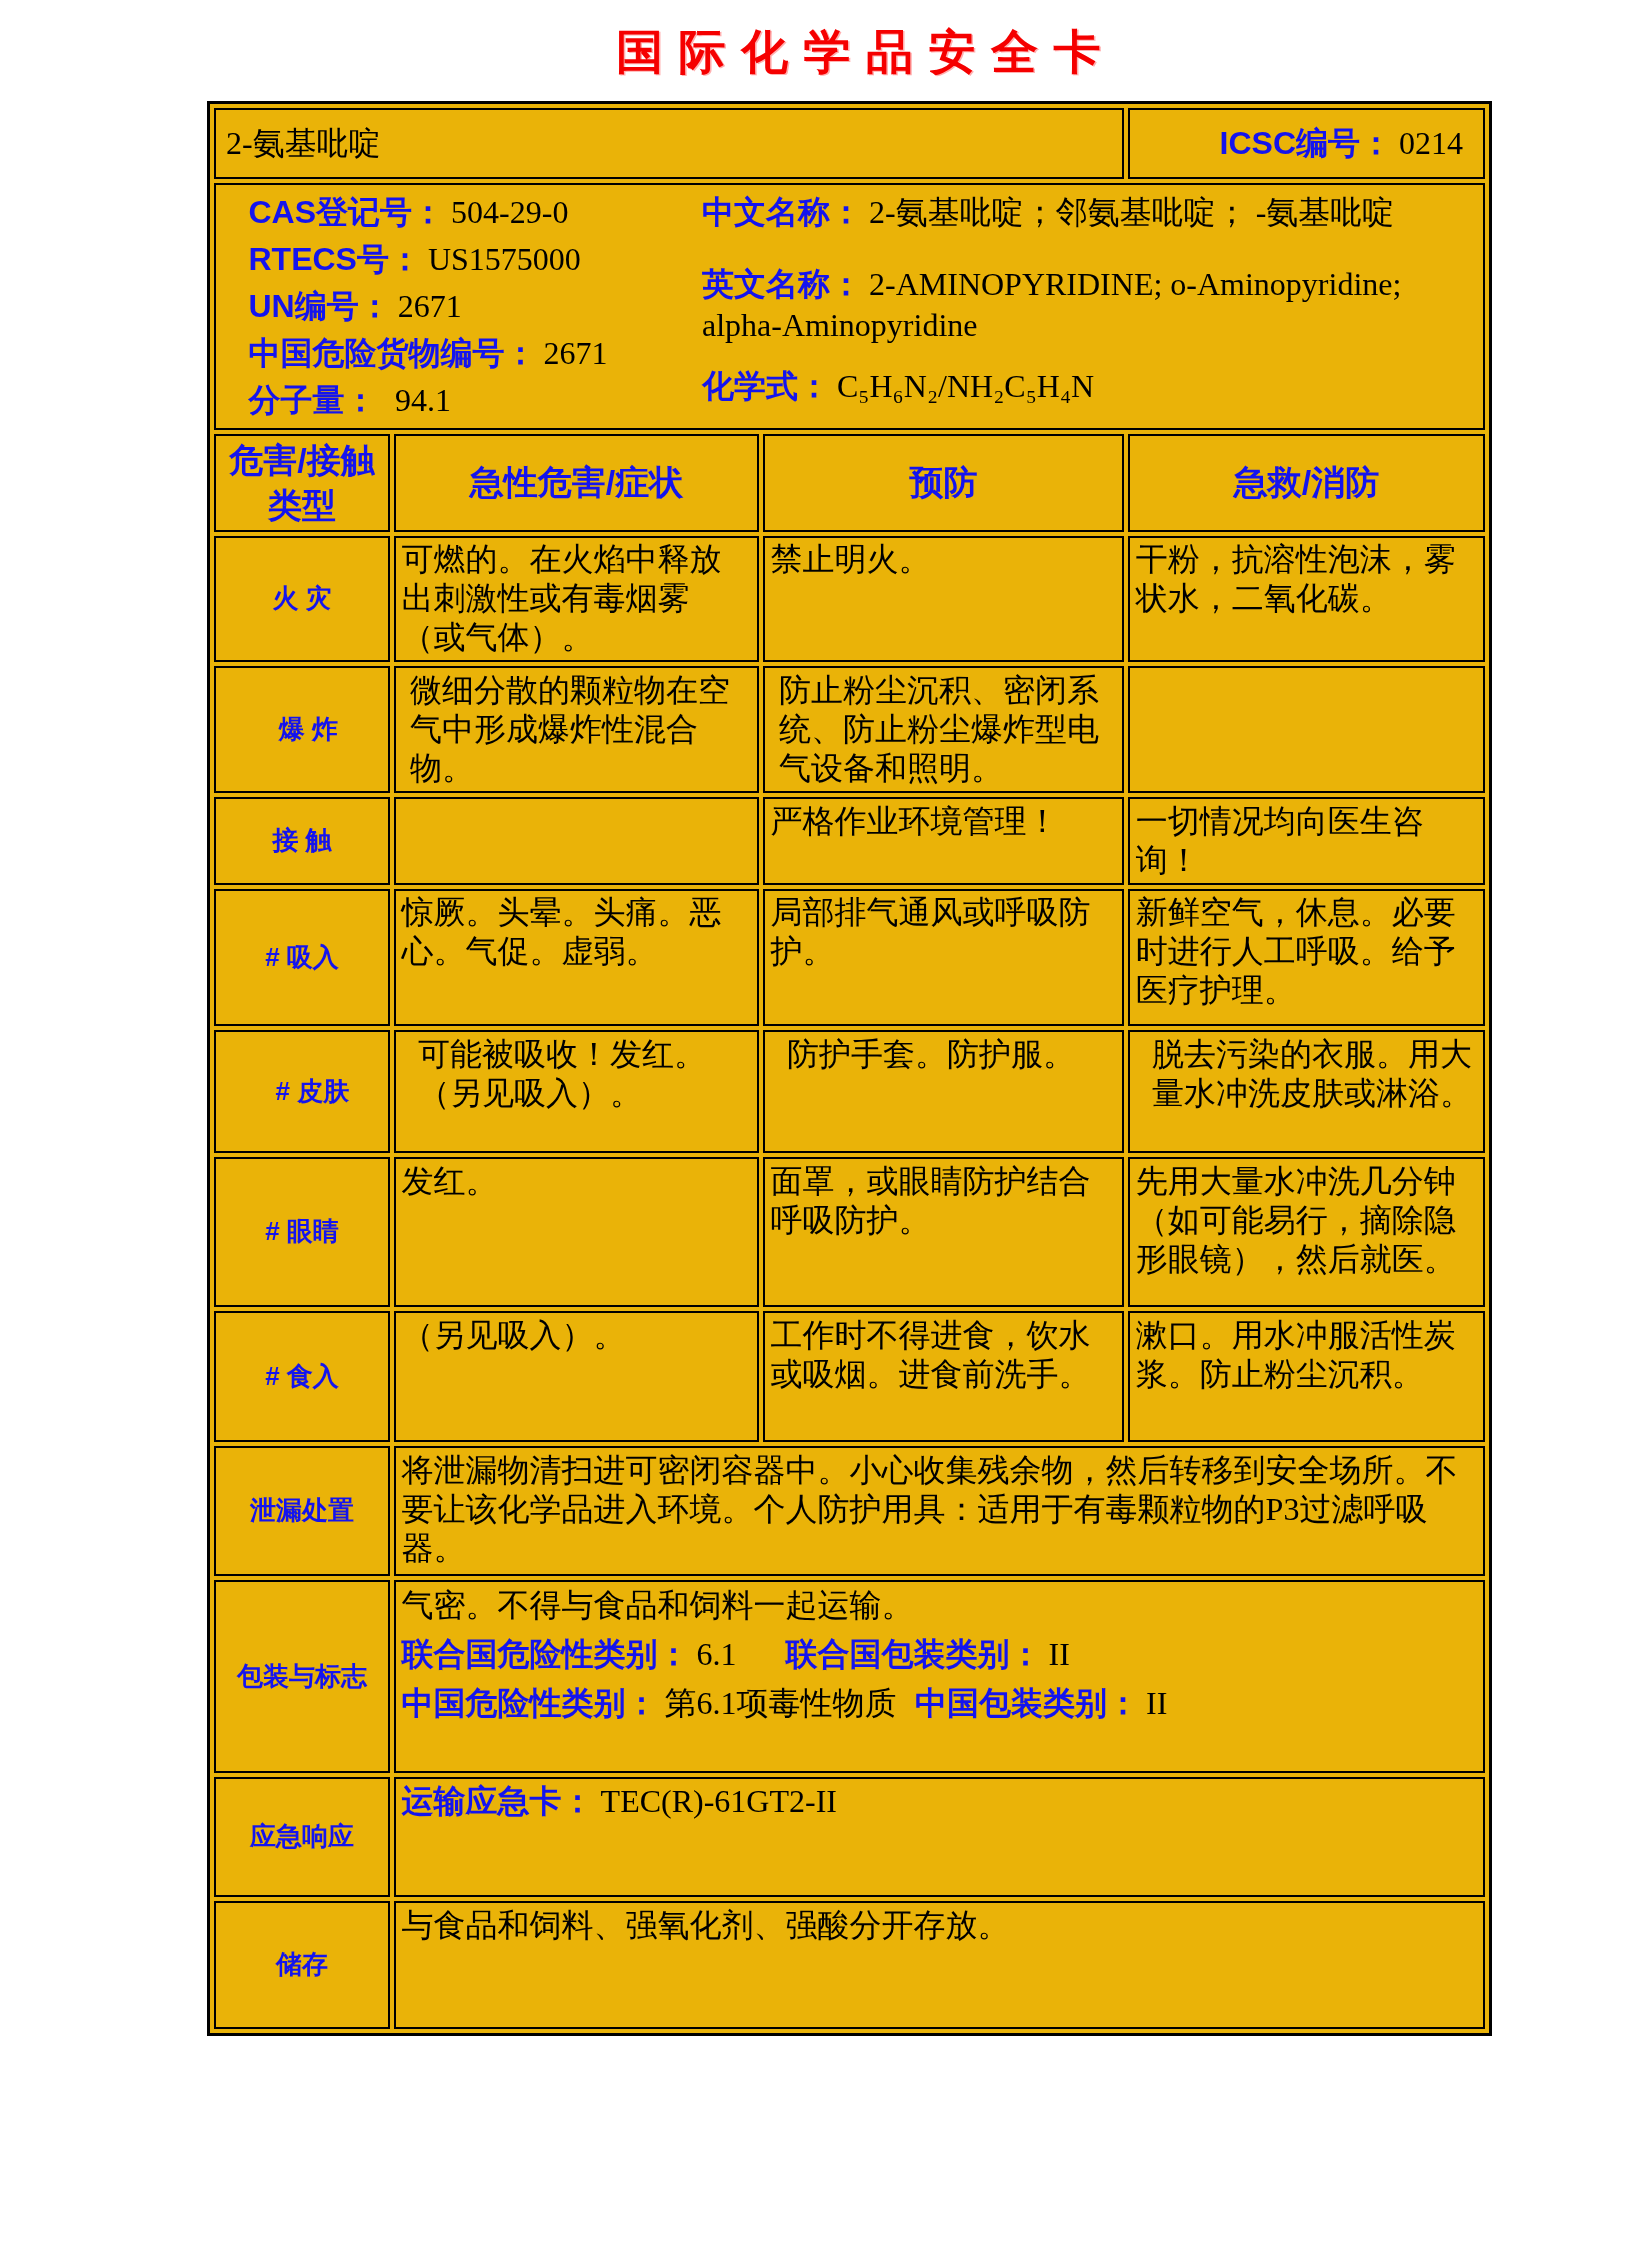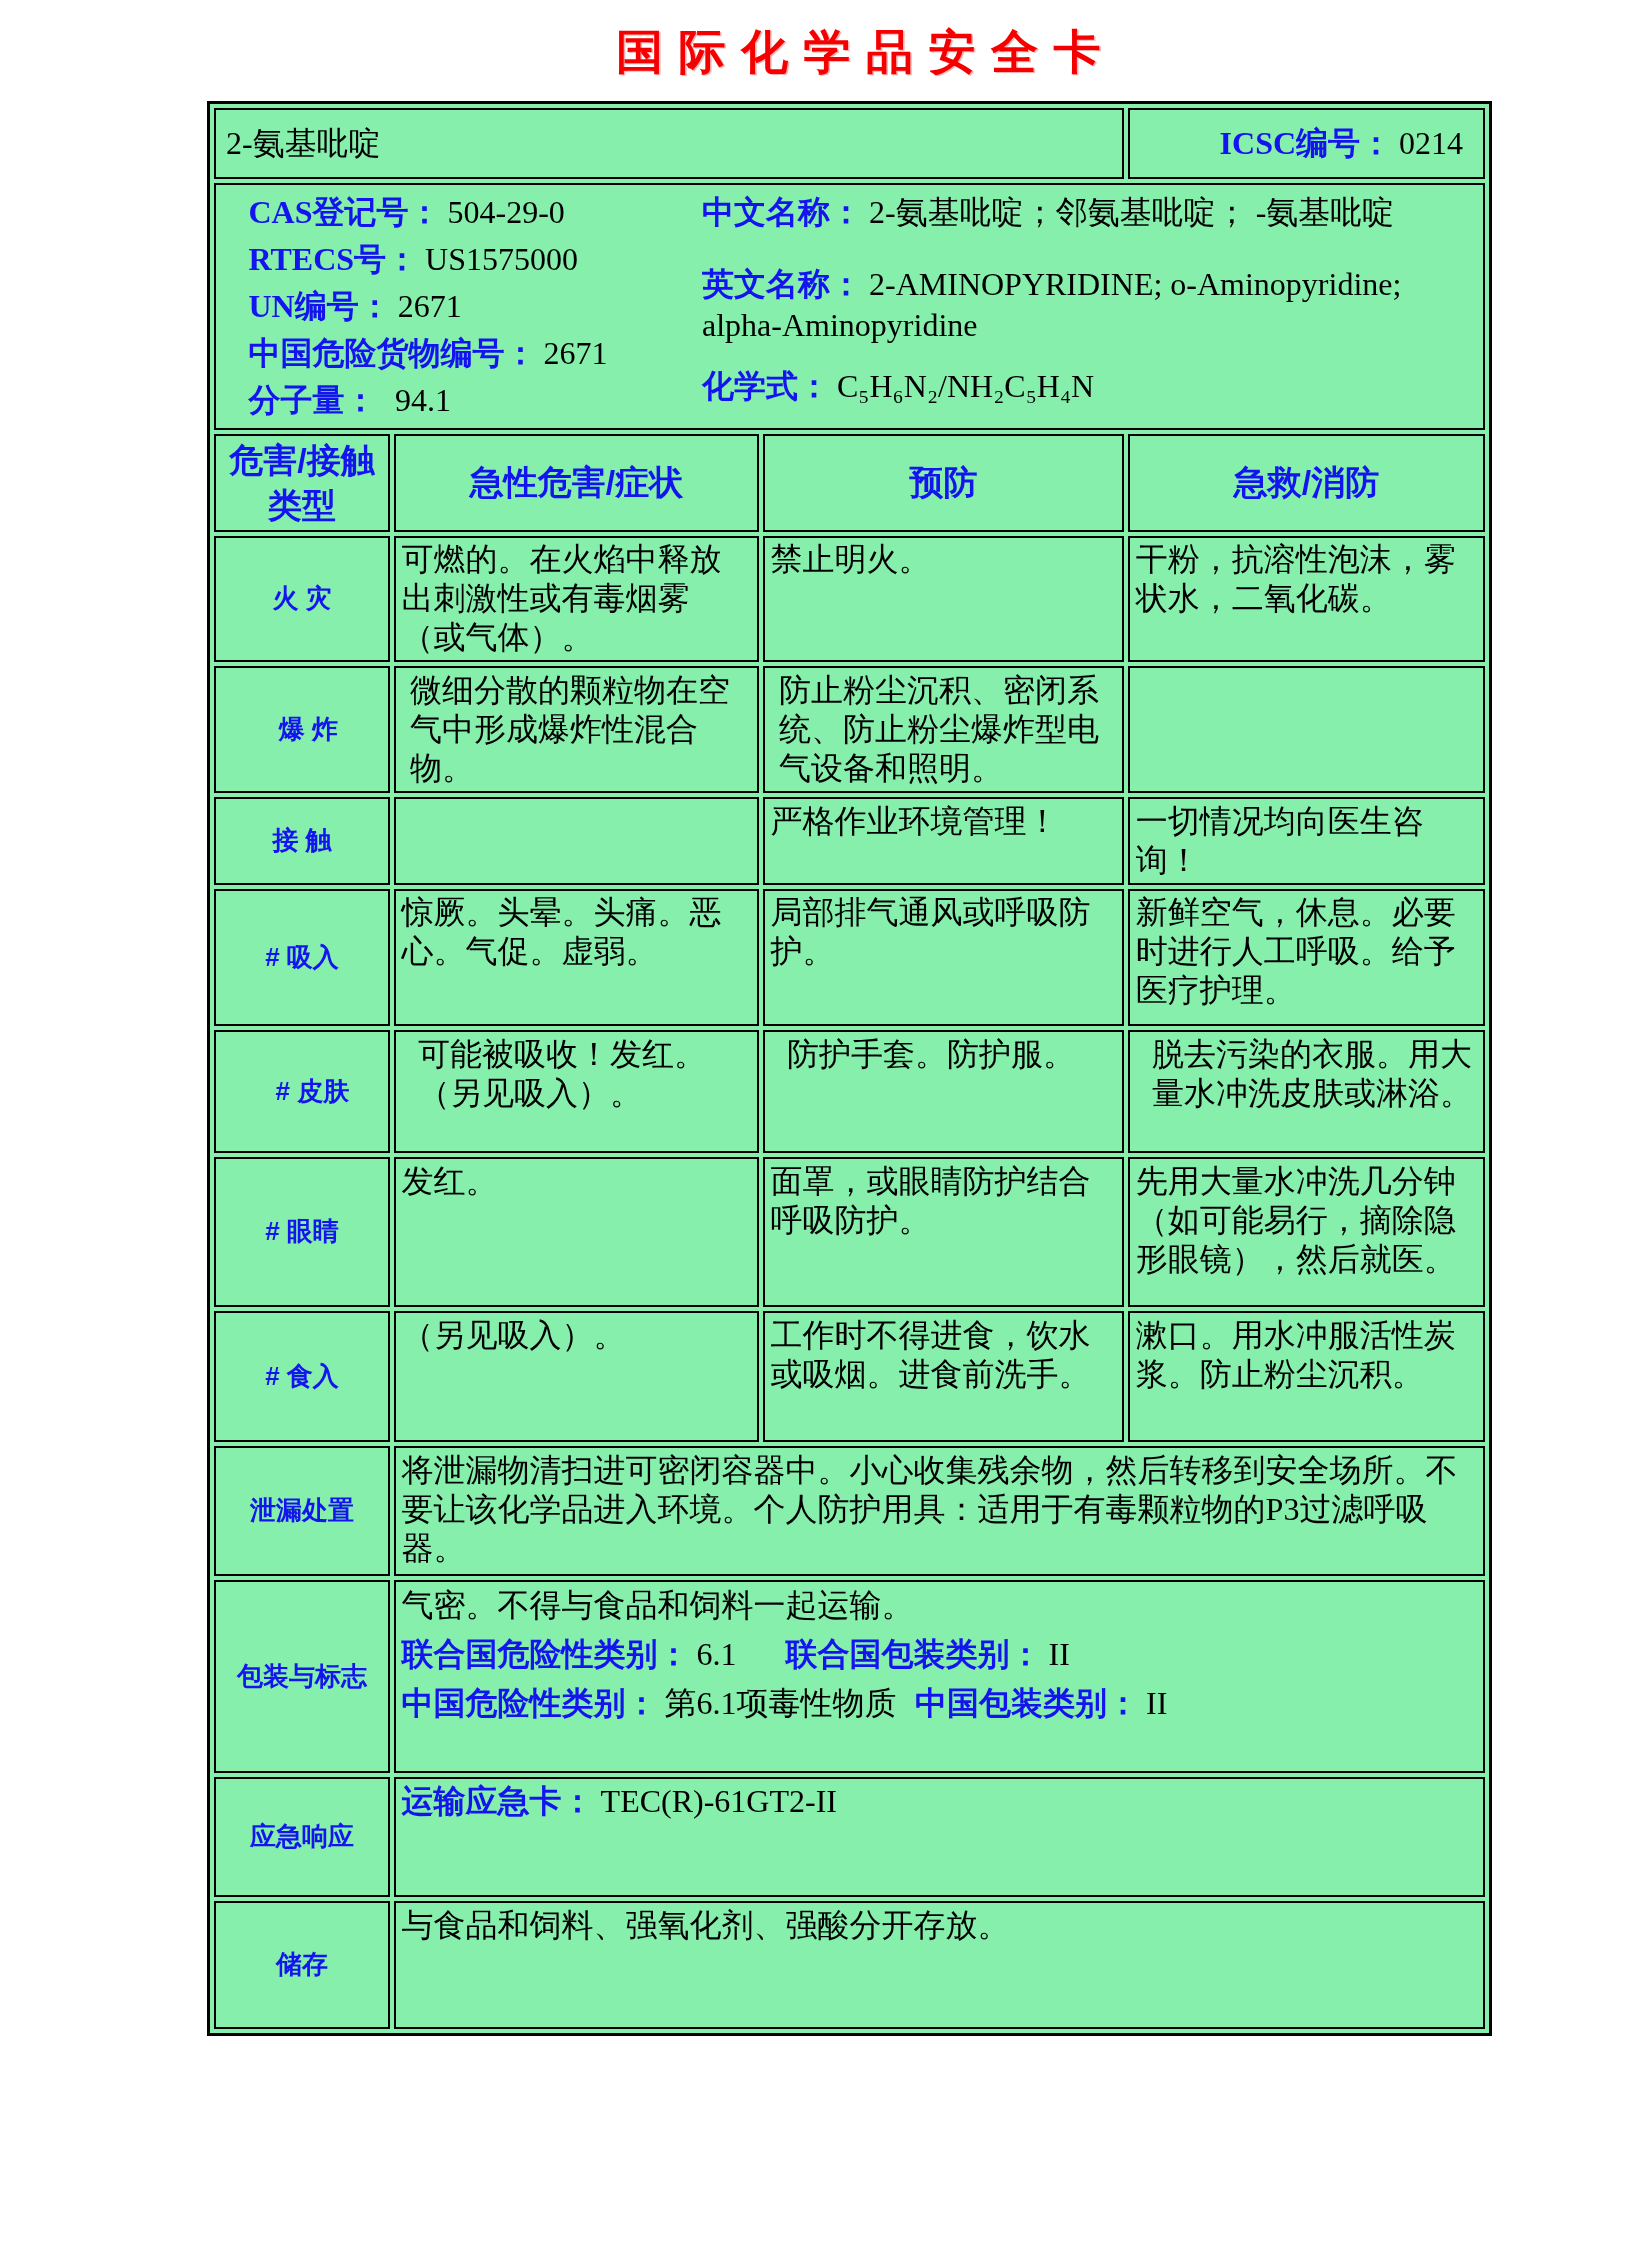--- a/index.html
+++ b/index.html
@@ -12,30 +12,30 @@
     position:absolute;top:21px;left:0;width:100%;
     text-align:center;font-size:47px;font-weight:bold;color:#f50000;
     letter-spacing:15.5px;margin:0;
     font-family:"DejaVu Serif","Liberation Serif",serif;
     text-shadow:1.4px 1.4px 0 #ffb0b0;
     padding-left:42px;
   }
   table.card{
     position:absolute;left:207px;top:101px;width:1264px;
     table-layout:fixed;border-collapse:separate;border-spacing:4.2px;
-    border:3.5px solid #000;background:#86efac;
+    border:3.5px solid #000;background:#eab308;
   }
   td{
     border:2.1px solid #000;vertical-align:top;
     padding:2.8px 5.6px;font-size:32px;line-height:1.22;
     overflow:hidden;word-break:break-word;
   }
   .lbl{
     color:#1414ee;font-weight:bold;
-    font-family:Liberation Serif, serif;
+    font-family:Liberation Sans, sans-serif;
   }
   .val{color:#000;margin-left:7px;}
   .r-name td{height:61px;vertical-align:middle;}
   .name-cell{padding-left:10px;font-size:32px;}
   .icsc-cell{text-align:right;padding-right:20px;white-space:nowrap;}
   .r-ident td{height:229px;vertical-align:top;padding:7px 8.5px;}
   .ident-wrap{display:flex;width:100%;height:100%;}
   .ident-left{width:445px;flex:0 0 auto;display:flex;flex-direction:column;justify-content:space-between;}
   .ident-right{flex:1 1 auto;padding-left:8.5px;}
   .ident-line{line-height:41px;margin-left:24px;}

